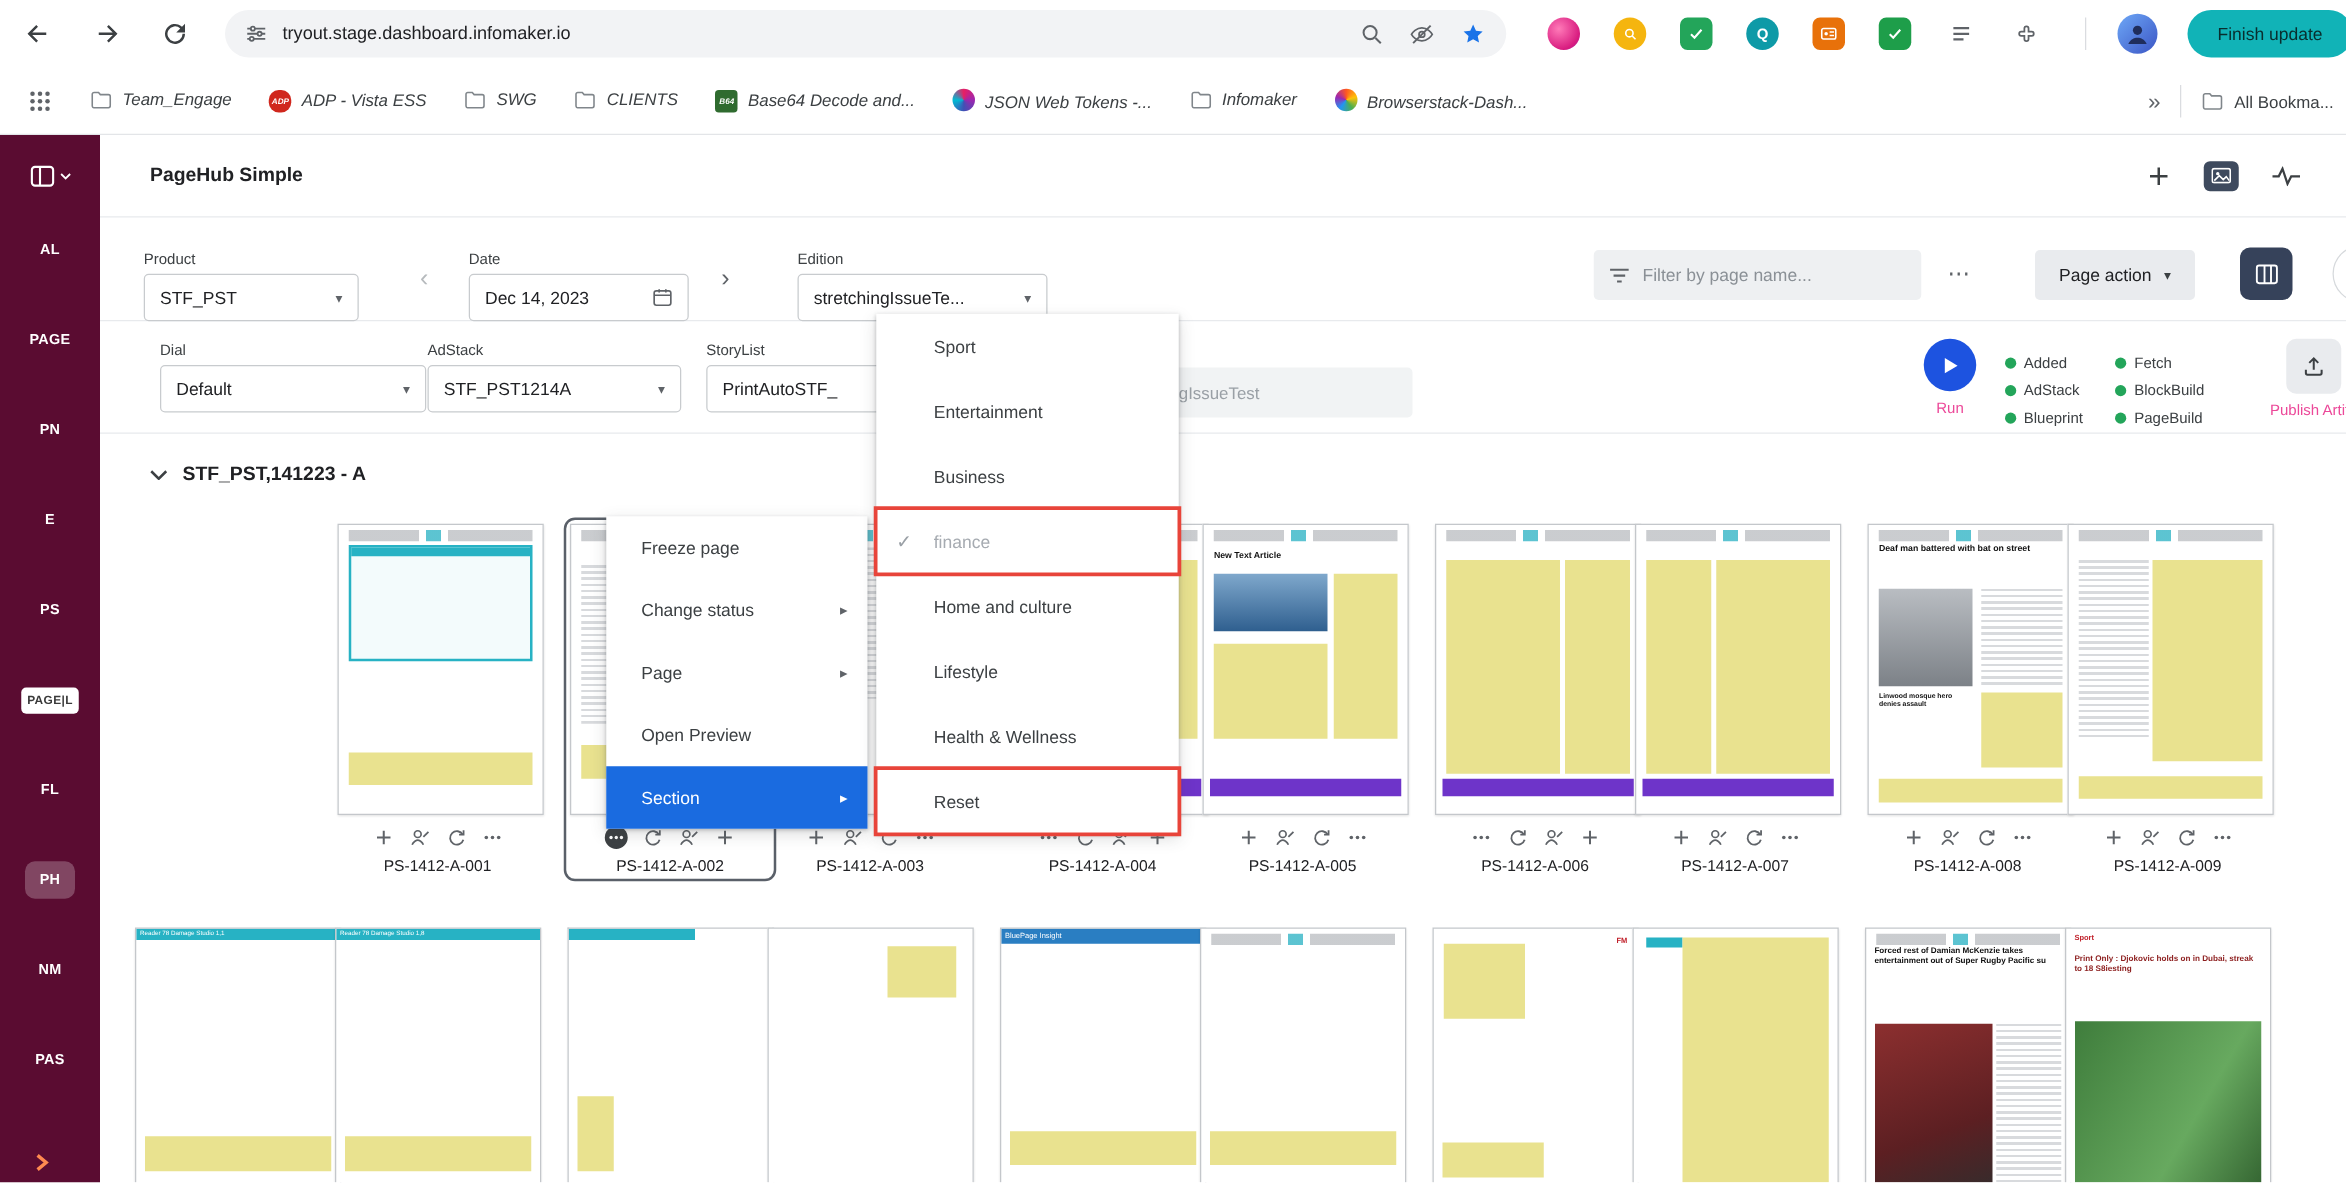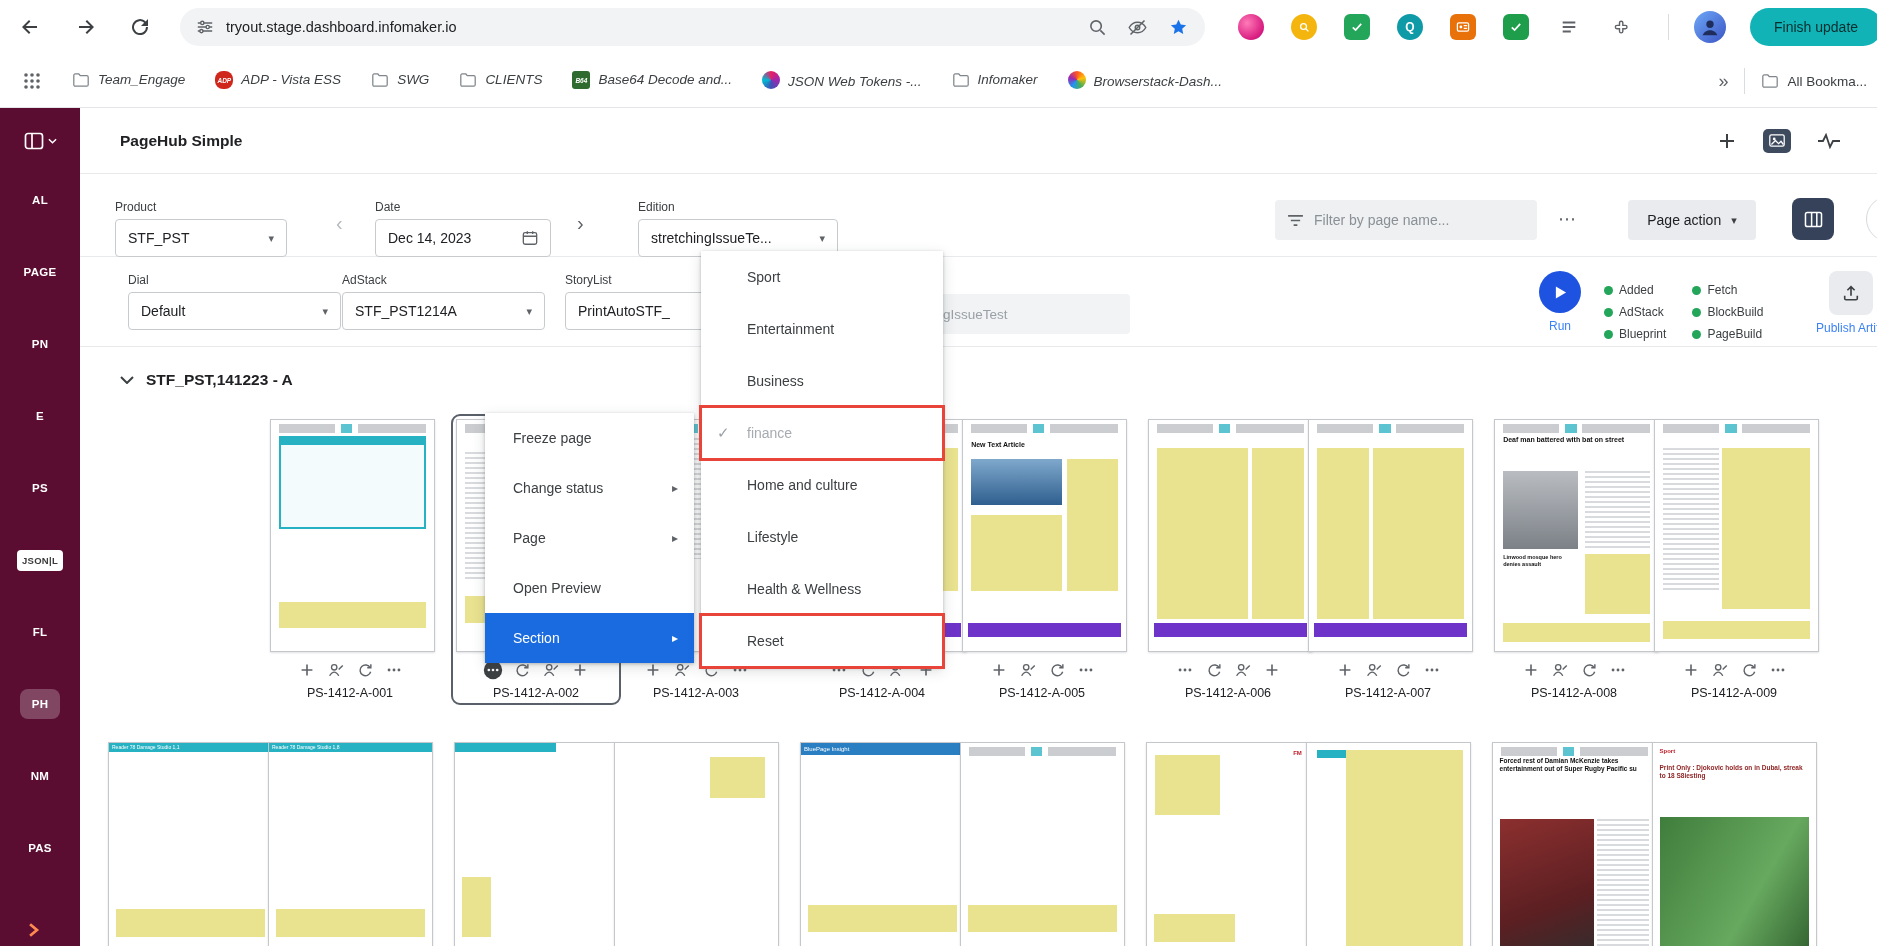--- a/index.html
+++ b/index.html
@@ -77,21 +77,21 @@
   .page-action-btn .caret { color:#3c4043; font-size:11px; }
   .grid-btn { position:absolute; left:1712px; top:24px; width:42px; height:42px; border-radius:8px; background:#36425a; display:flex; align-items:center; justify-content:center; }
   .half-search { position:absolute; left:1786px; top:22px; width:46px; height:46px; border-radius:50%; border:1px solid #d6d9dc; background:#fff; display:flex; align-items:center; justify-content:center; }
 
   #col-dial { left:30px; width:213px;margin-left:18px; }
   #col-adstack { left:262px; width:203px; }
   #col-storylist { left:485px; width:201px; }
   .issue-input { position:absolute; left:800px; top:37px; width:250px; height:40px; background:#f1f3f4; border:none; border-radius:4px; padding:0 12px; color:#9aa0a6; font-size:13.5px; font-family:"Liberation Sans",sans-serif; }
   .run-wrap { position:absolute; left:1452px; top:14px; width:56px; text-align:center; }
   .run-btn { width:42px; height:42px; border-radius:50%; background:#1d53e0; margin:0 auto; display:flex; align-items:center; justify-content:center; }
-  .run-label, .publish-label { font-size:12px; color:#3b82f6; margin-top:6px; }
+  .run-label, .publish-label { font-size:12px; color:#ec4899; margin-top:6px; }
   .legend { position:absolute; left:1524px; top:22px; display:grid; grid-template-rows:repeat(3,22px); grid-auto-flow:column; column-gap:26px; }
   .leg-item { display:flex; align-items:center; gap:6px; font-size:12px; color:#3c4043; white-space:nowrap; }
   .dot { width:9px; height:9px; border-radius:50%; }
   .publish-wrap { position:absolute; left:1726px; top:14px; width:90px; text-align:center; }
   .publish-btn { width:44px; height:44px; border-radius:8px; background:#e9ebee; display:flex; align-items:center; justify-content:center; margin:0 auto; }
   .publish-label { white-space:nowrap; }
 
   
   .content { position:absolute; top:239px; left:0; right:0; bottom:0; overflow:hidden; }
   .section-head { position:absolute; top:24px; left:40px; display:flex; align-items:center; gap:12px; font-size:15.5px; font-weight:bold; }
@@ -398,21 +398,21 @@
       <div class="sb-item ">
         <span>PN</span>
       </div>
       <div class="sb-item ">
         <span>E</span>
       </div>
       <div class="sb-item ">
         <span>PS</span>
       </div>
       <div class="sb-item pill">
-        <span>JSON|L</span>
+        <span>PAGE|L</span>
       </div>
       <div class="sb-item ">
         <span>FL</span>
       </div>
       <div class="sb-item active">
         <span>PH</span>
       </div>
       <div class="sb-item ">
         <span>NM</span>
       </div>

